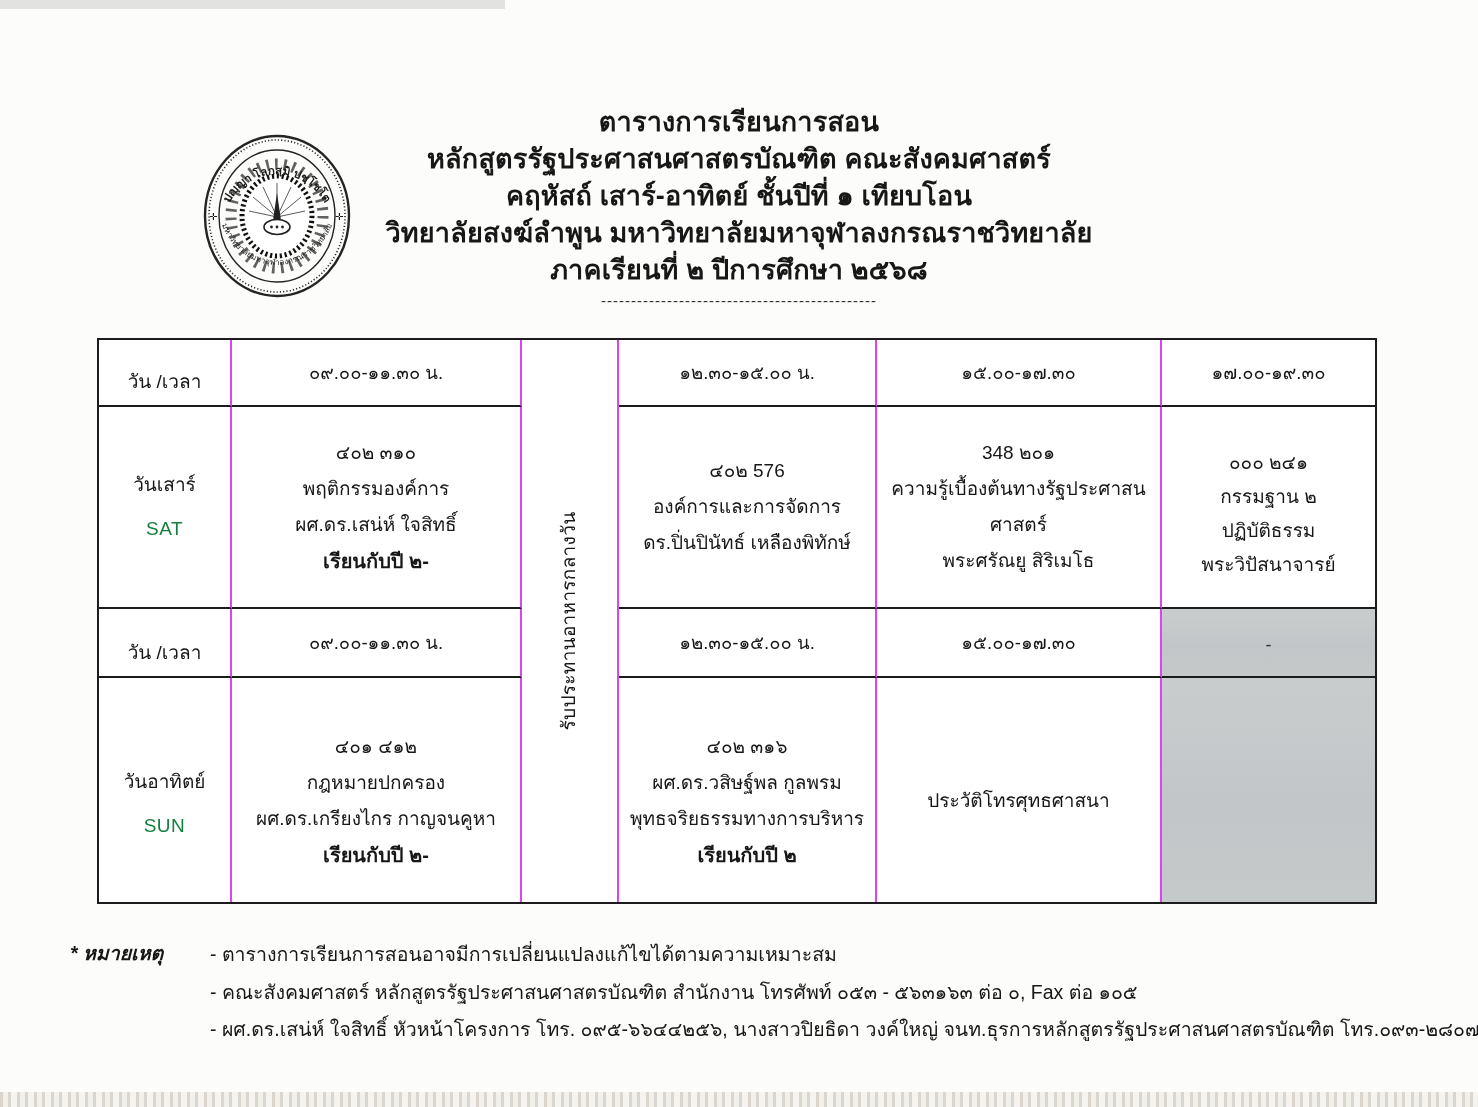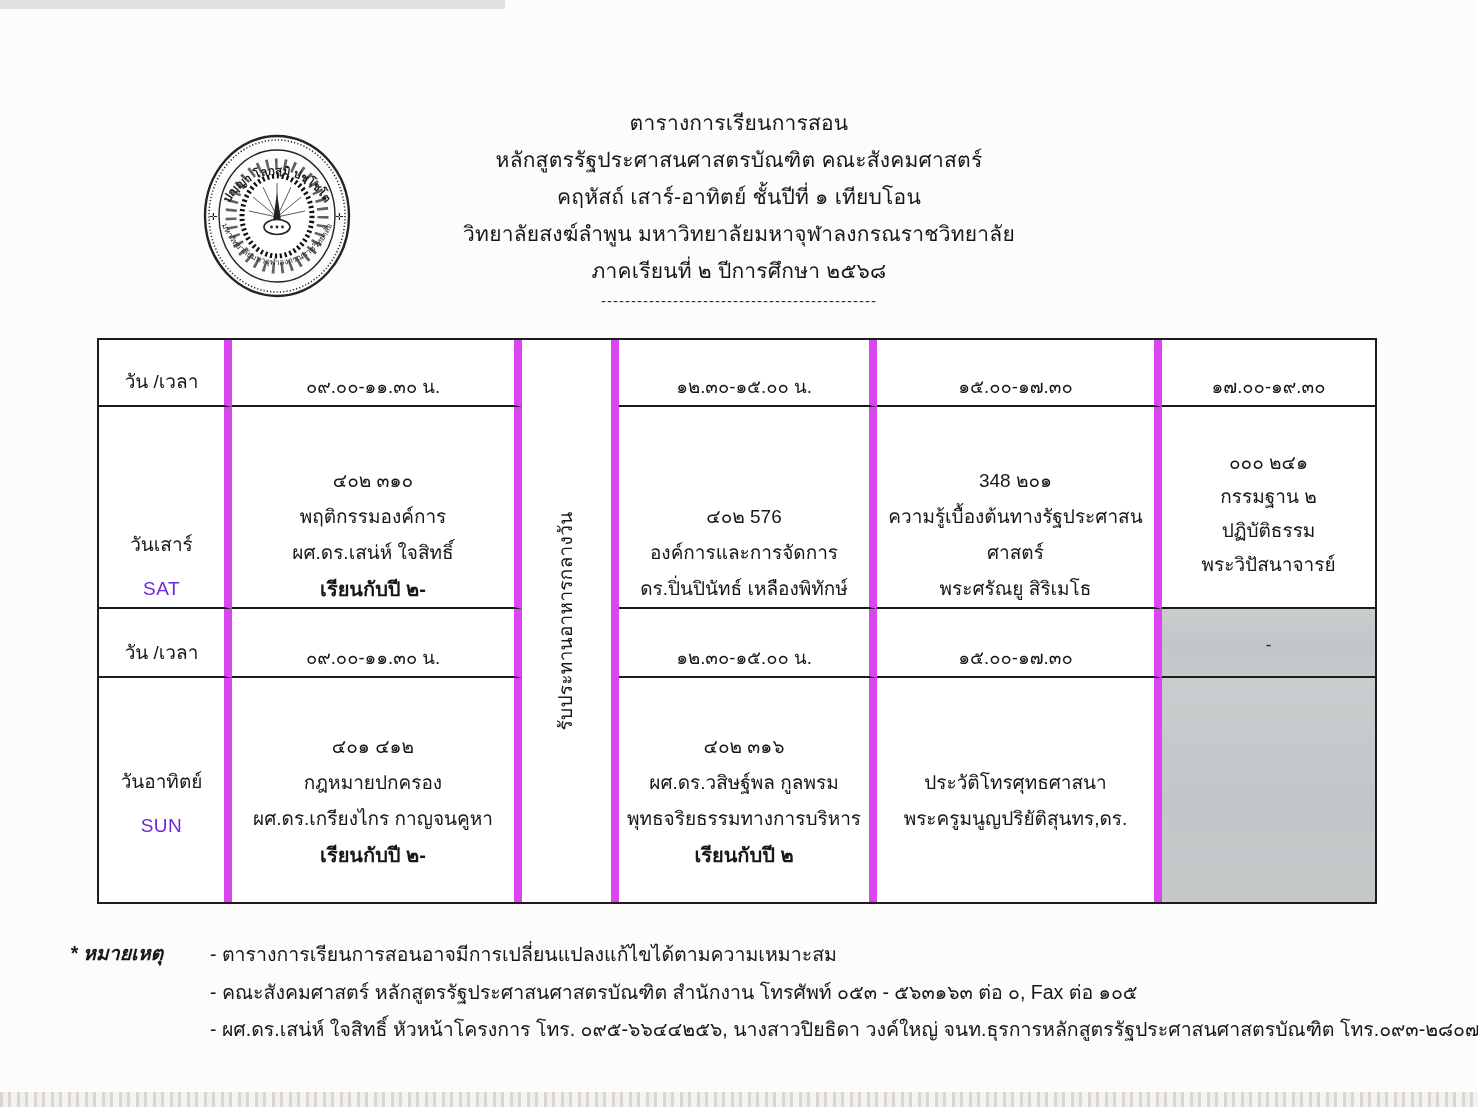--- a/index.html
+++ b/index.html
@@ -15,51 +15,51 @@
   
   .scan-top{position:absolute;left:0;top:0;width:505px;height:9px;background:#d7d7d5;opacity:.7;}
   .scan-bottom{
     position:absolute;left:0;bottom:0;width:100%;height:15px;
     background:repeating-linear-gradient(90deg,
       rgba(168,158,138,.40) 0 3px, rgba(215,210,196,.28) 3px 8px,
       rgba(150,142,124,.34) 8px 11px, rgba(222,218,206,.25) 11px 17px);
   }
   
   .title-block{position:absolute;left:0;right:0;top:104px;text-align:center;}
-  .title-line{font-size:21px;font-weight:normal;line-height:37px;letter-spacing:.2px;}
+  .title-line{font-size:27px;font-weight:bold;line-height:37px;letter-spacing:.2px;}
   .divider{font-size:15px;font-weight:normal;letter-spacing:1px;color:#333;margin-top:3px;}
   .seal{position:absolute;left:201px;top:131px;width:152px;height:170px;}
   .seal svg{width:100%;height:100%;}
   
   .timetable{
     position:absolute;left:97px;top:338px;
     display:grid;
     grid-template-columns:133px 290px 97px 258px 285px 213px;
     grid-template-rows:67px 202px 69px 224px;
     border:2px solid #1c1c1c;
     background:#fff;
   }
   .cell{
     box-sizing:border-box;
     display:flex;flex-direction:column;
-    align-items:center;justify-content:flex-end;
+    align-items:center;justify-content:center;
     font-size:19px;line-height:36px;
     text-align:center;
     overflow:hidden;
   }
-  .br{border-right:8px solid #d946ef;}
+  .br{border-right:2px solid #d946ef;}
   .bb{border-bottom:2px solid #1c1c1c;}
   .v-bottom{justify-content:flex-end;padding-bottom:5px;}
   .v-top{justify-content:center;}
   .pt14{padding-top:14px;}
   .pt24{padding-top:22px;}
   .pt12{padding-top:28px;}
   .pt6{padding-top:4px;}
   .time{font-size:18.5px;}
-  .day-en{color:#6d28d9;letter-spacing:.5px;margin-top:8px;}
+  .day-en{color:#15803d;letter-spacing:.5px;margin-top:8px;}
   .note{font-weight:bold;font-size:20px;}
   .lunch-cell{justify-content:center;}
   .lunch-cell span{transform:rotate(-90deg);white-space:nowrap;font-size:19px;letter-spacing:.3px;}
   .gray-cell{background:linear-gradient(180deg,#cacdce 0%,#c3c6c8 55%,#c6c9ca 100%);}
   .dash{font-size:18px;color:#333;}
   .course div{white-space:nowrap;}
   
   .notes-label{position:absolute;left:70px;top:938px;font-size:19.5px;font-weight:600;font-style:italic;}
   .notes{position:absolute;left:210px;top:936px;font-size:19.5px;line-height:37.5px;white-space:nowrap;}
 </style>
@@ -211,21 +211,20 @@
       <div class="course">
         <div>๔๐๒ ๓๑๖</div>
         <div>ผศ.ดร.วสิษฐ์พล  กูลพรม</div>
         <div>พุทธจริยธรรมทางการบริหาร</div>
         <div class="note">เรียนกับปี ๒</div>
       </div>
     </div>
     <div class="cell br v-top pt24" style="grid-area:4/5/5/6">
       <div class="course">
         <div>ประวัติโทรศุทธศาสนา</div>
-        <div>พระครูมนูญปริยัติสุนทร,ดร.</div>
       </div>
     </div>
     <div class="cell gray-cell" style="grid-area:4/6/5/7"></div>
   </div>
 
   <div class="notes-label">* หมายเหตุ</div>
   <div class="notes">
     <div>- ตารางการเรียนการสอนอาจมีการเปลี่ยนแปลงแก้ไขได้ตามความเหมาะสม</div>
     <div>- คณะสังคมศาสตร์ หลักสูตรรัฐประศาสนศาสตรบัณฑิต  สำนักงาน  โทรศัพท์ ๐๕๓ - ๕๖๓๑๖๓ ต่อ ๐, Fax ต่อ ๑๐๕</div>
     <div>- ผศ.ดร.เสน่ห์ ใจสิทธิ์  หัวหน้าโครงการ โทร. ๐๙๕-๖๖๔๔๒๕๖, นางสาวปิยธิดา วงค์ใหญ่ จนท.ธุรการหลักสูตรรัฐประศาสนศาสตรบัณฑิต โทร.๐๙๓-๒๘๐๗๘๐๖</div>

